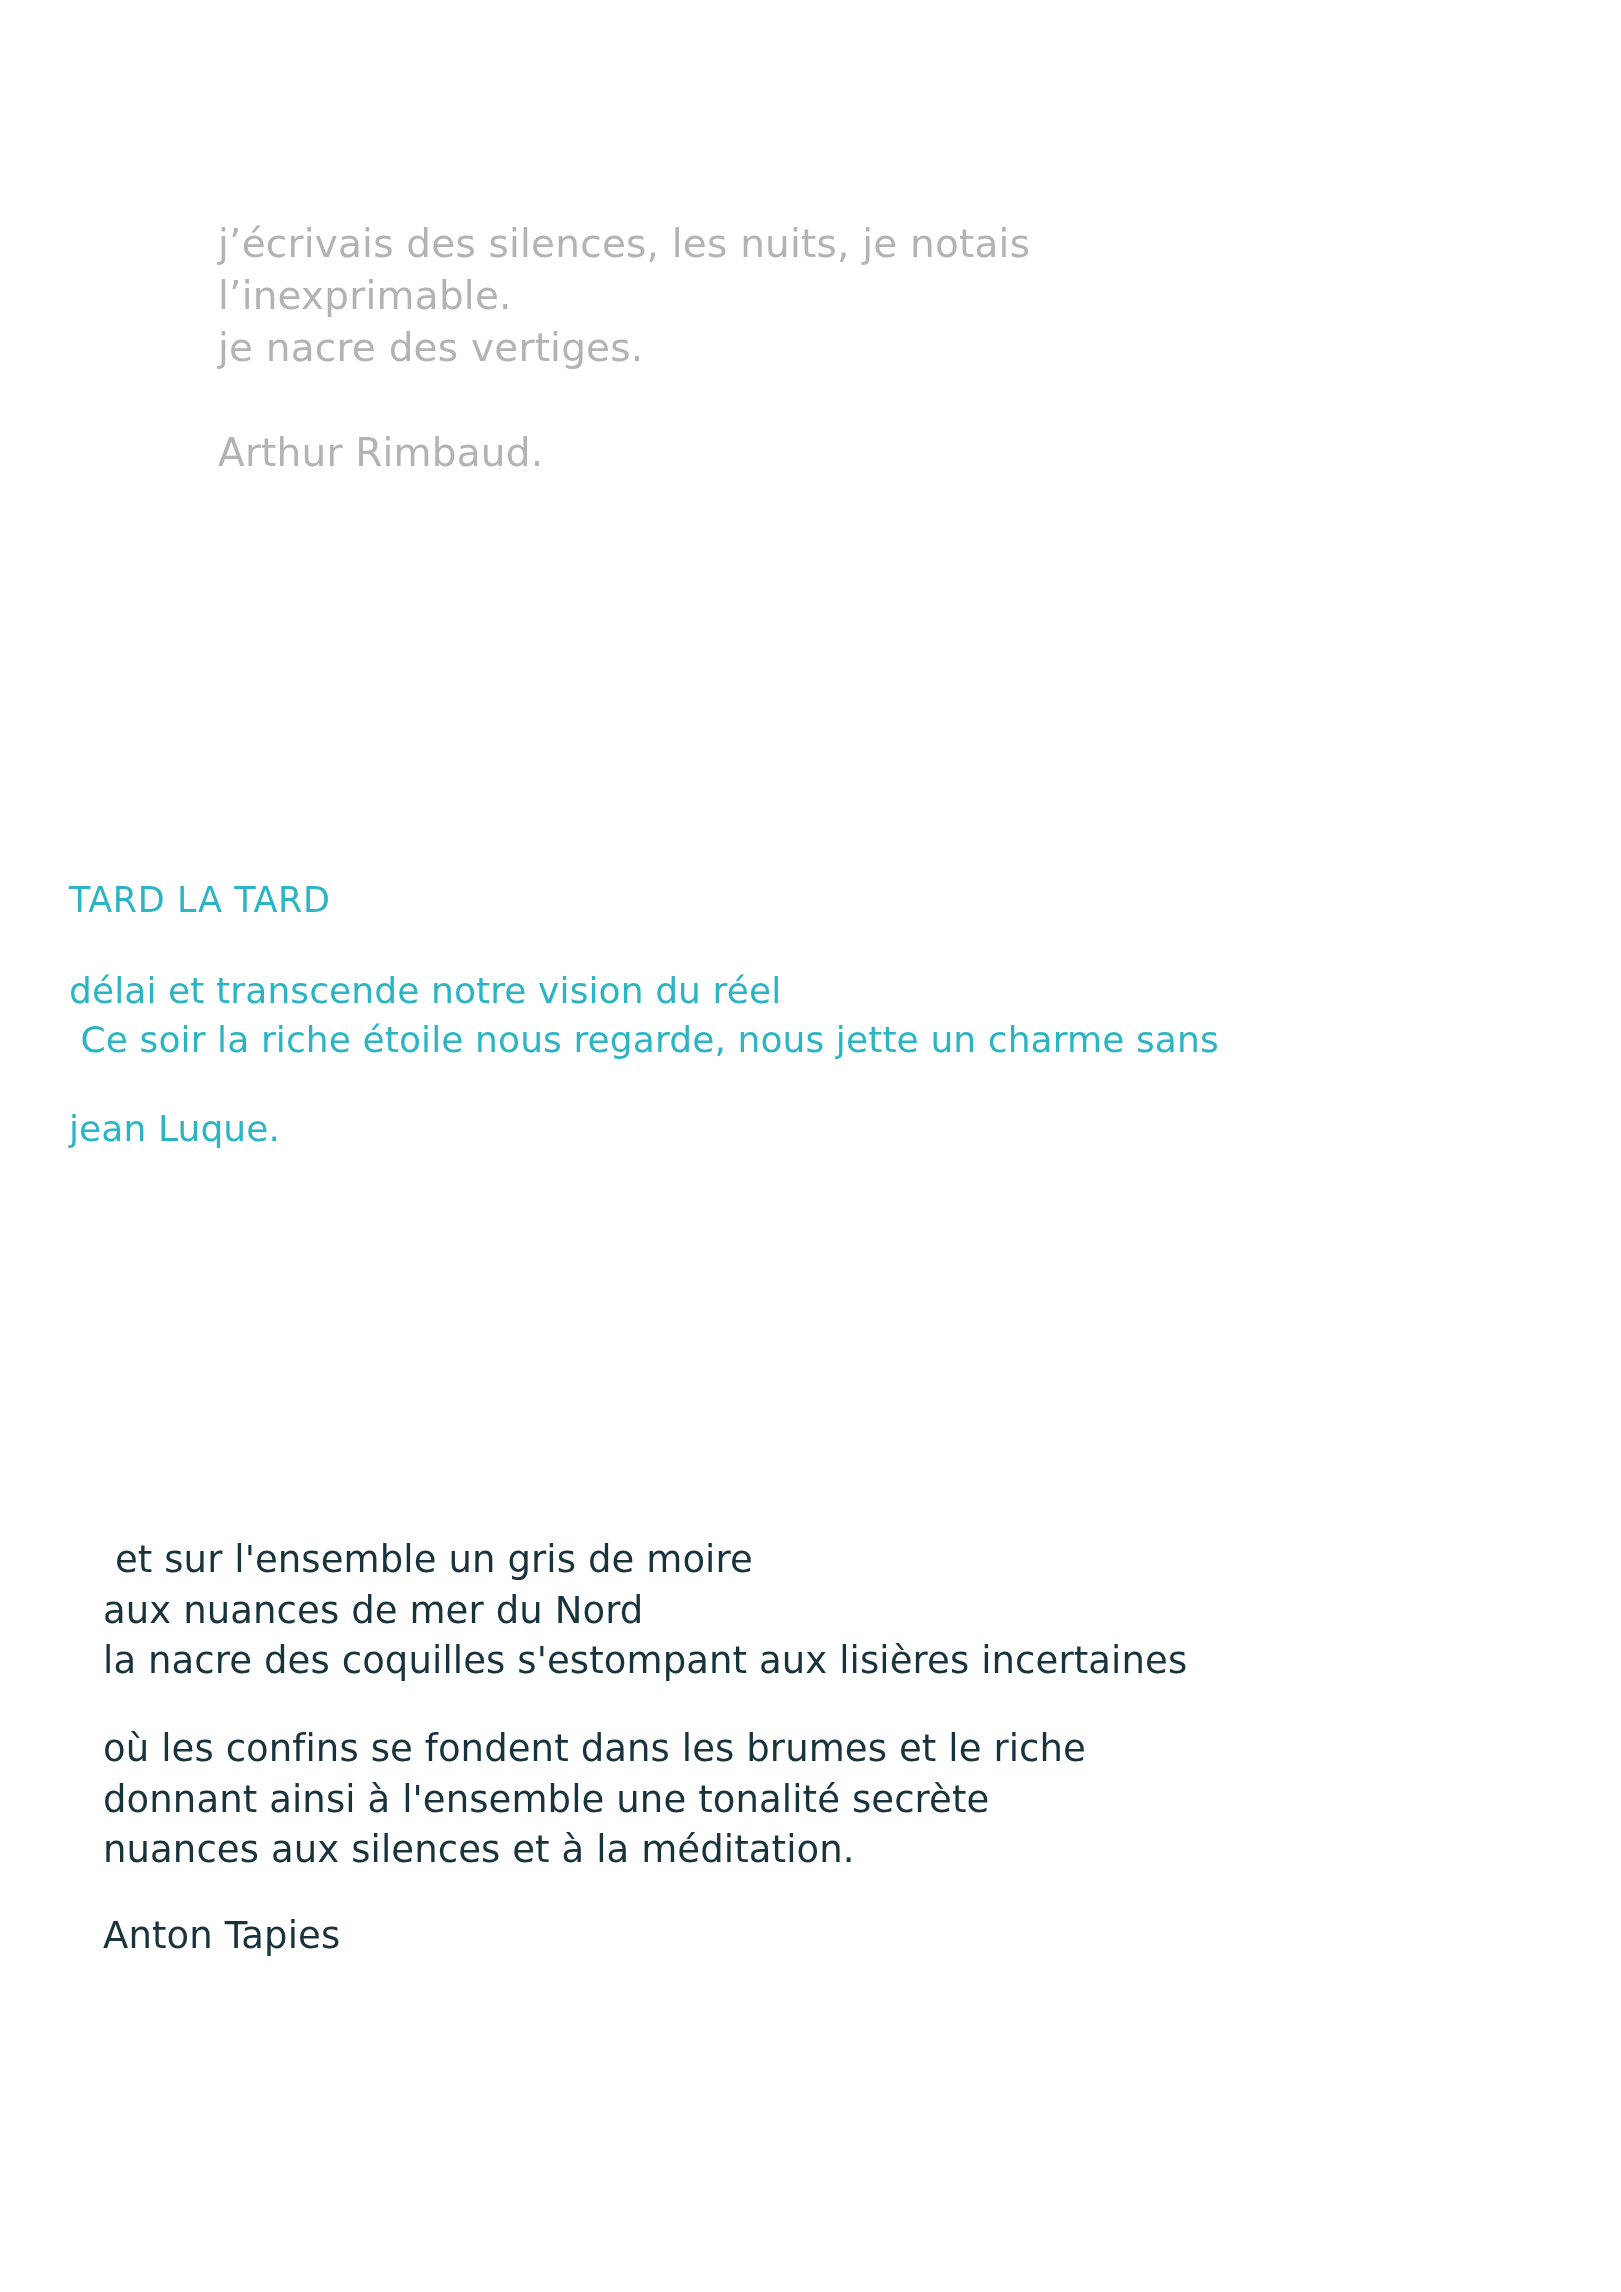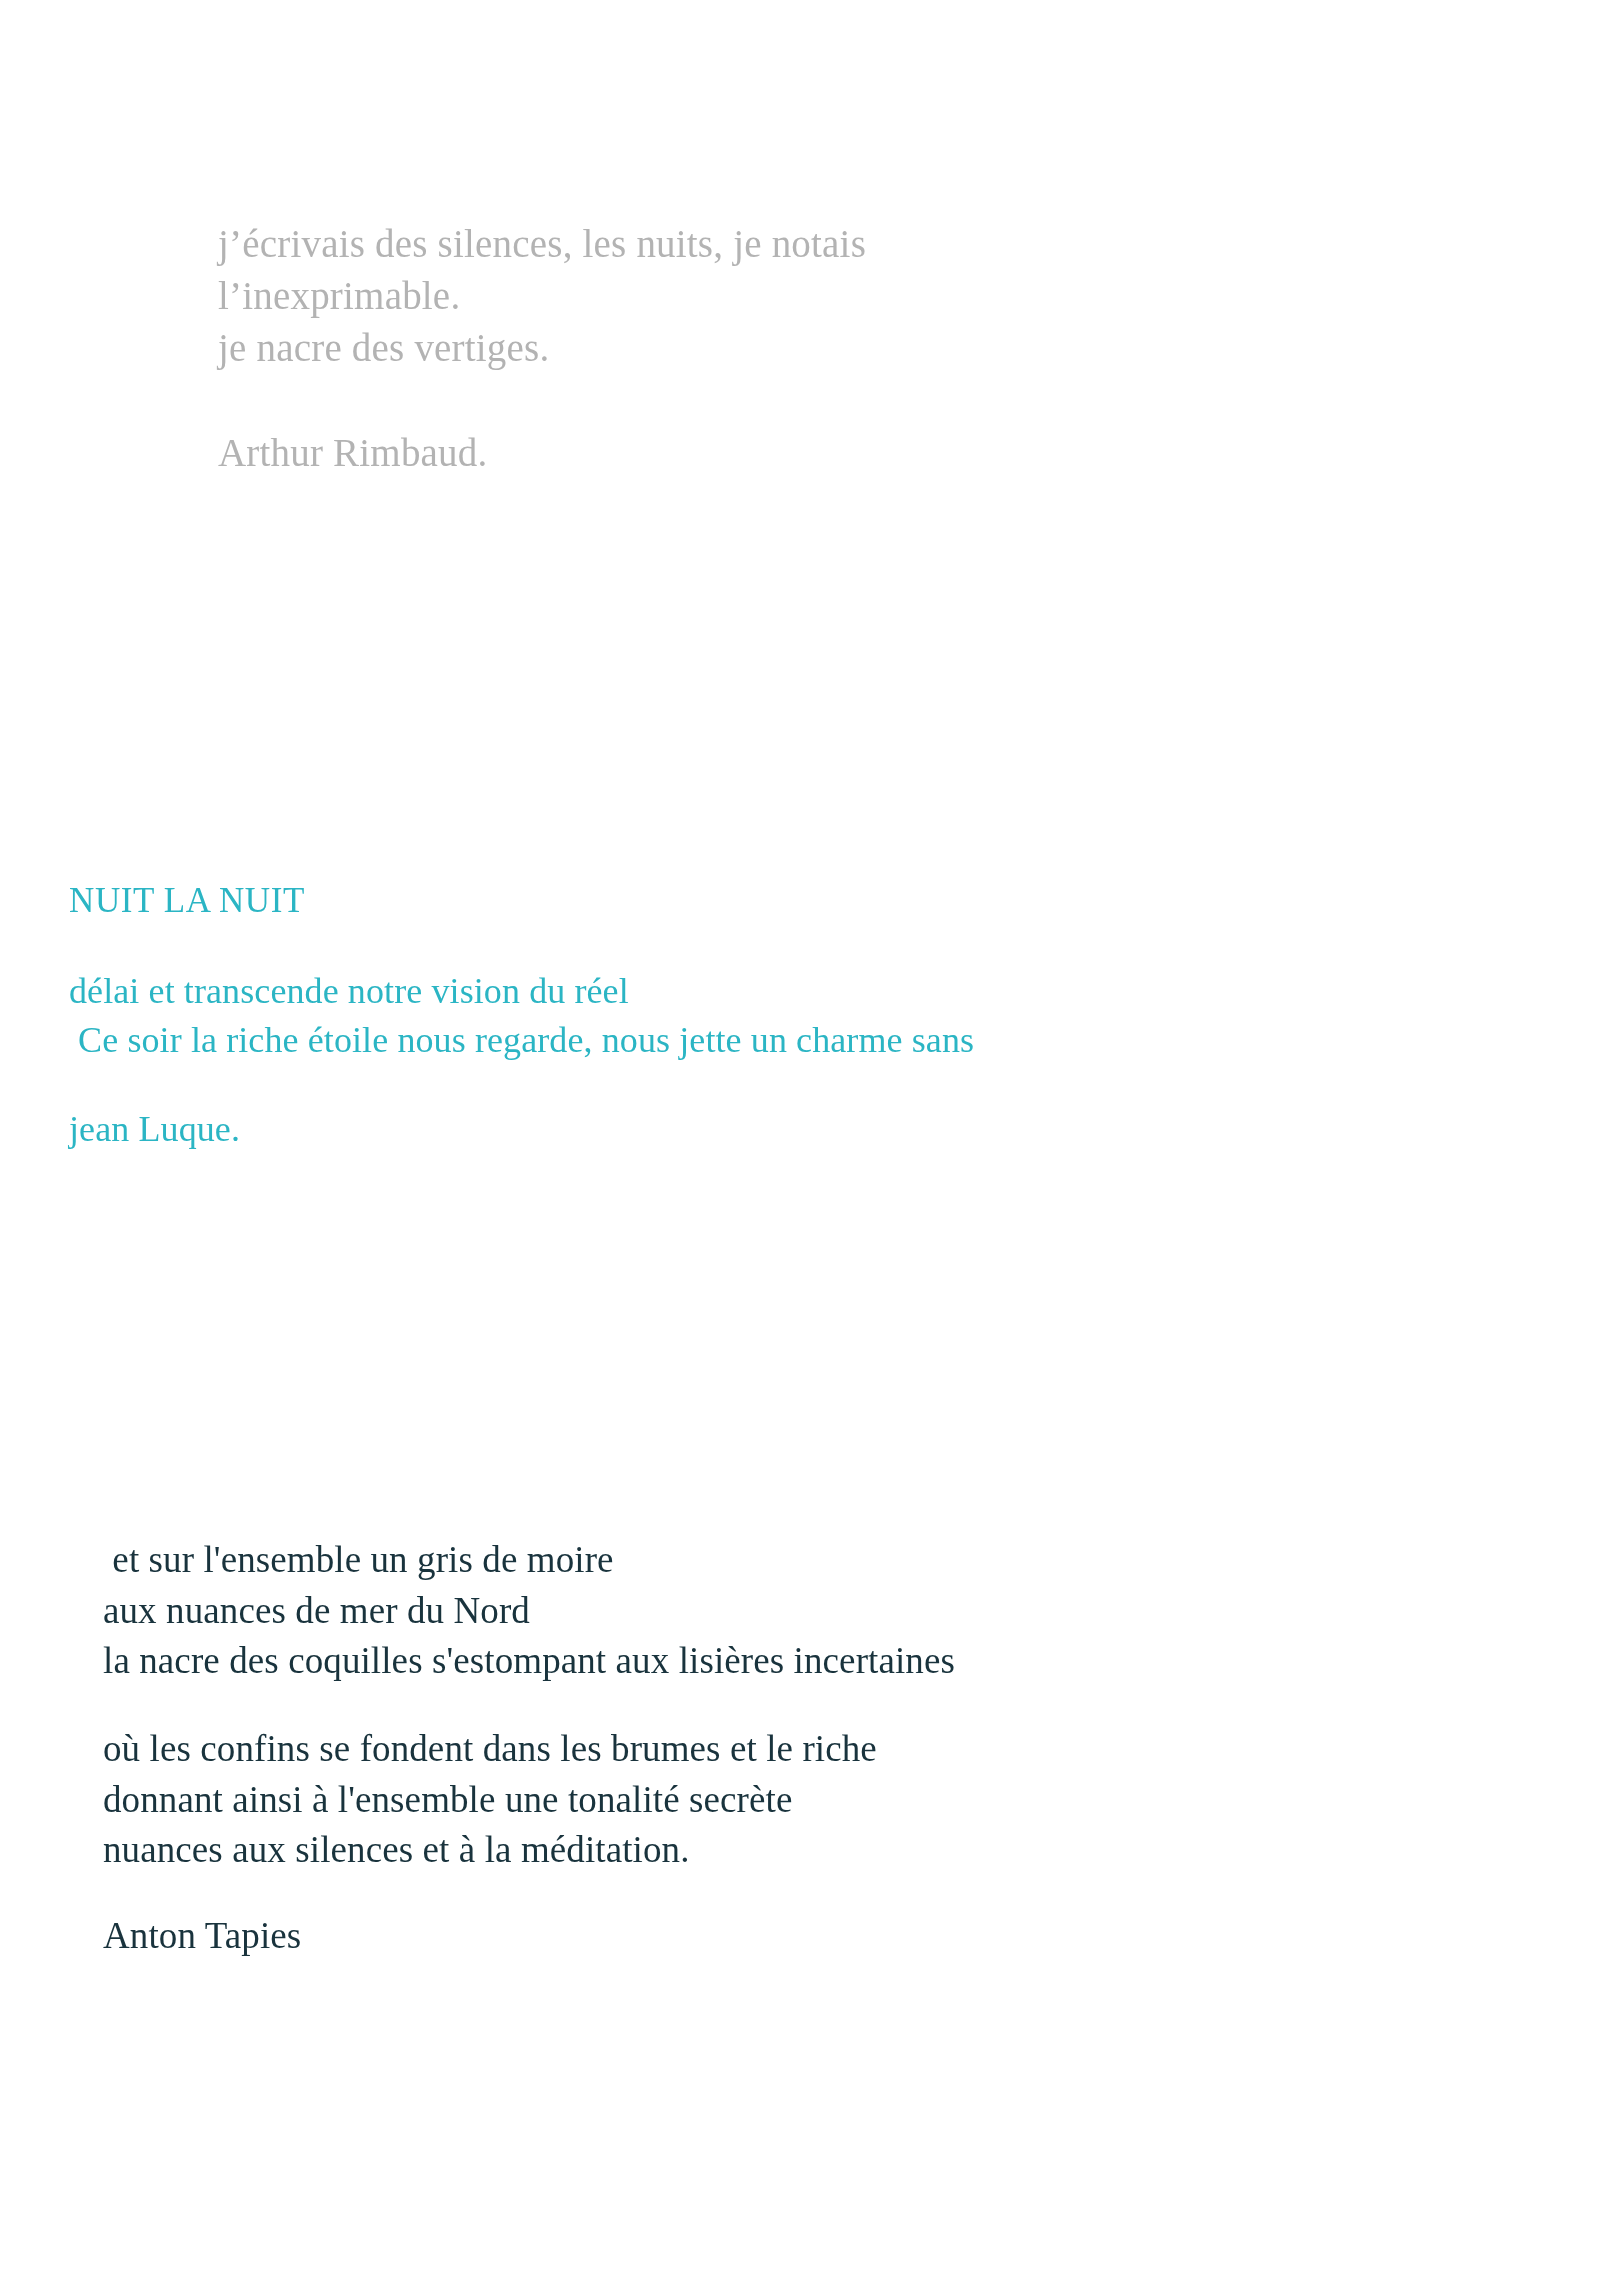--- a/index.html
+++ b/index.html
@@ -13,21 +13,20 @@
     font-family: "DejaVu Sans", sans-serif;
     -webkit-font-smoothing: antialiased;
     overflow: hidden;
   }
   .page {
     position: relative;
     width: 1621px;
     height: 2293px;
     background: #ffffff;
     box-sizing: border-box;
-    font-family: Liberation Serif, serif;
   }
 
   
   .block-rimbaud {
     position: absolute;
     left: 218px;
     top: 218px;
     width: 1225px;
     color: #b3b3b3;
     font-size: 39px;
@@ -96,21 +95,21 @@
 
   <div class="block-rimbaud">
     <div class="line">j’écrivais des silences, les nuits, je notais</div>
     <div class="line">l’inexprimable.</div>
     <div class="line">je nacre des vertiges.</div>
     <div class="spacer"></div>
     <div class="attribution">Arthur Rimbaud.</div>
   </div>
 
   <div class="block-luque">
-    <div class="title">NUIT LA NUIT</div>
+    <div class="title">TARD LA TARD</div>
     <div class="gap-a"></div>
     <div class="body-line">délai et transcende notre vision du réel</div>
     <div class="body-line"> Ce soir la riche étoile nous regarde, nous jette un charme sans</div>
     <div class="gap-b"></div>
     <div class="attribution">jean Luque.</div>
   </div>
 
   <div class="block-tapies">
     <div class="line"> et sur l'ensemble un gris de moire</div>
     <div class="line">aux nuances de mer du Nord</div>

